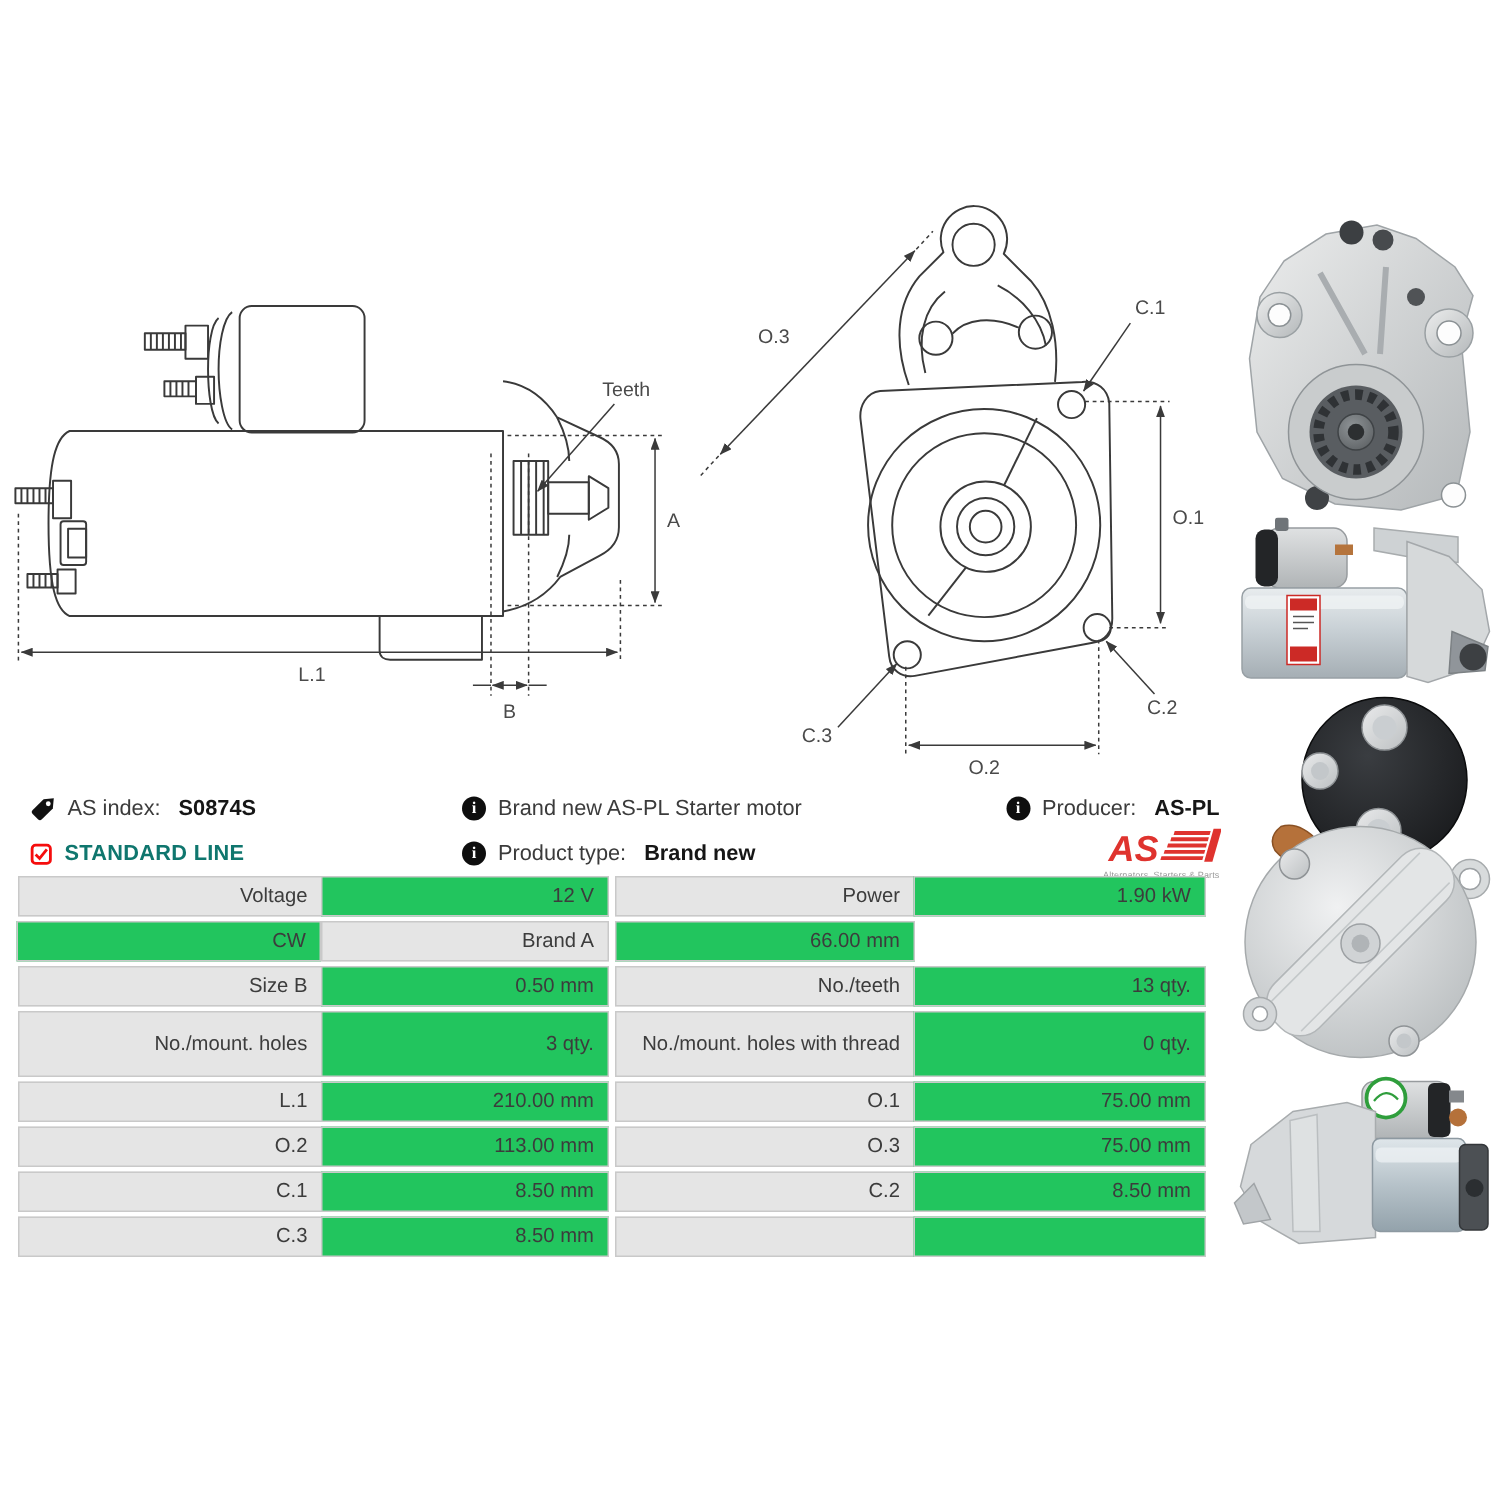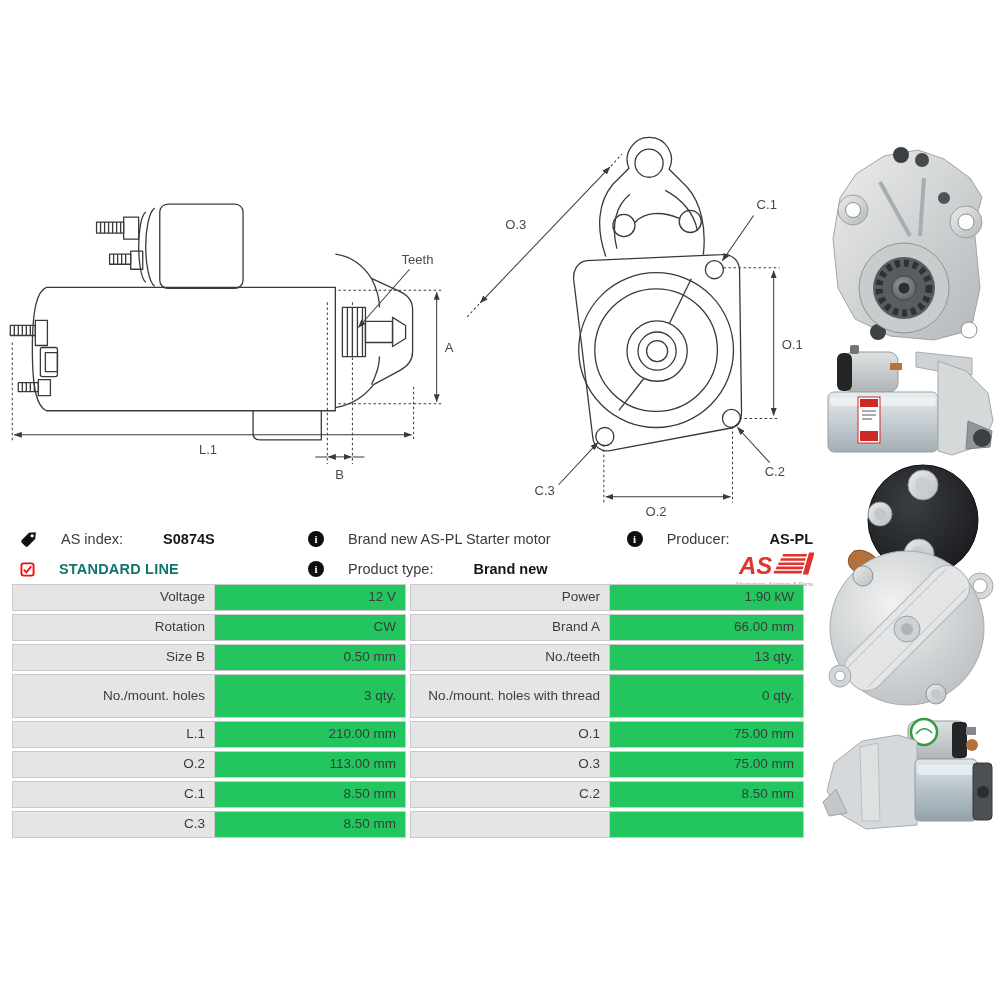--- a/index.html
+++ b/index.html
@@ -3,24 +3,24 @@
 <meta charset="utf-8">
 <style>
   html,body{margin:0;padding:0;}
   body{
     width:1000px;height:1000px;position:relative;background:#fff;
     font-family:"Liberation Sans", sans-serif;overflow:hidden;color:#3b3b3b;
   }
   .abs{position:absolute;}
   
   .info-item{
-    position:absolute;display:flex;align-items:center;gap:24px;
+    position:absolute;display:flex;align-items:center;gap:8px;
     font-size:14.5px;color:#3b3b3b;white-space:nowrap;height:20px;
   }
-  .info-item b{color:#161616;margin-left:16px;}
+  .info-item b{color:#161616;margin-left:4px;}
   .info-item .red{color:#0f766e;font-weight:bold;letter-spacing:.2px;}
   .iicon{
     width:16px;height:16px;border-radius:50%;background:#0e0e0e;color:#fff;
     font:bold 11px "Liberation Serif", serif;display:flex;align-items:center;
     justify-content:center;flex:none;
   }
   .right-align{justify-content:flex-end;}
   
   .spec-table{position:absolute;left:12px;top:584px;width:793px;}
   .spec-row{display:flex;margin-bottom:3px;height:27px;}
@@ -317,21 +317,20 @@
 </svg>
 
 <div class="spec-table">
     <div class="spec-row">
       <div class="cell lab">Voltage</div>
       <div class="cell val">12 V</div>
       <div class="cell lab">Power</div>
       <div class="cell val">1.90 kW</div>
     </div>
     <div class="spec-row">
-      <div class="cell lab">Rotation</div>
       <div class="cell val">CW</div>
       <div class="cell lab">Brand A</div>
       <div class="cell val">66.00 mm</div>
     </div>
     <div class="spec-row">
       <div class="cell lab">Size B</div>
       <div class="cell val">0.50 mm</div>
       <div class="cell lab">No./teeth</div>
       <div class="cell val">13 qty.</div>
     </div>

